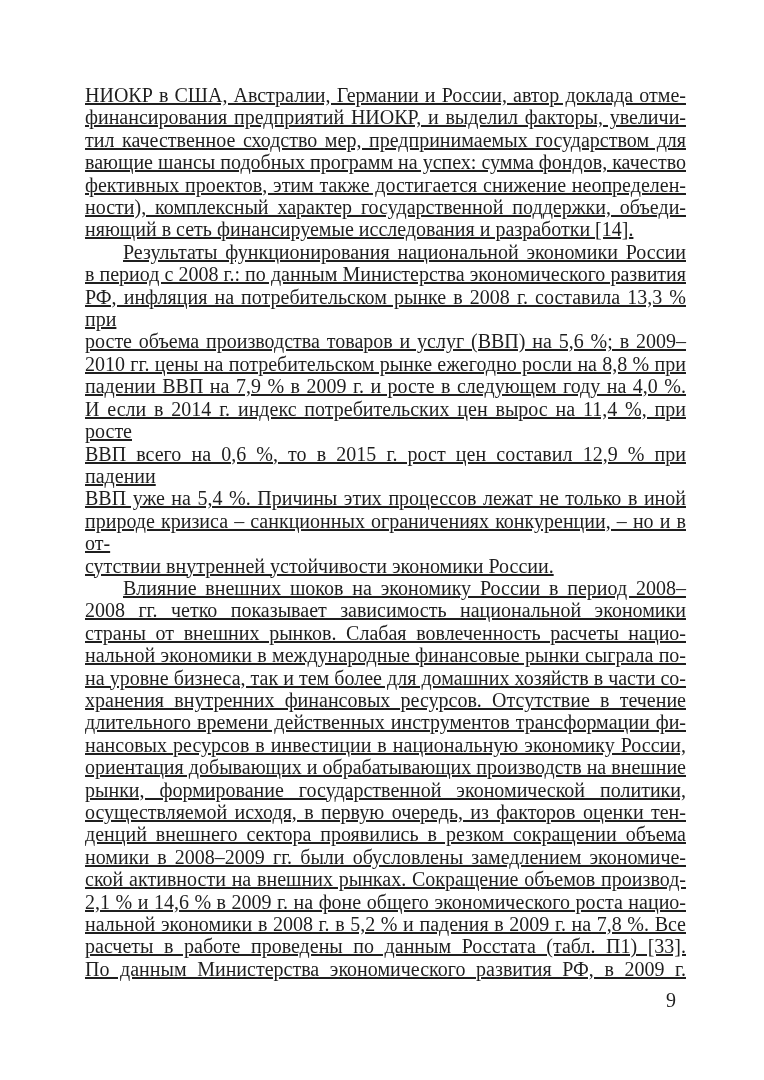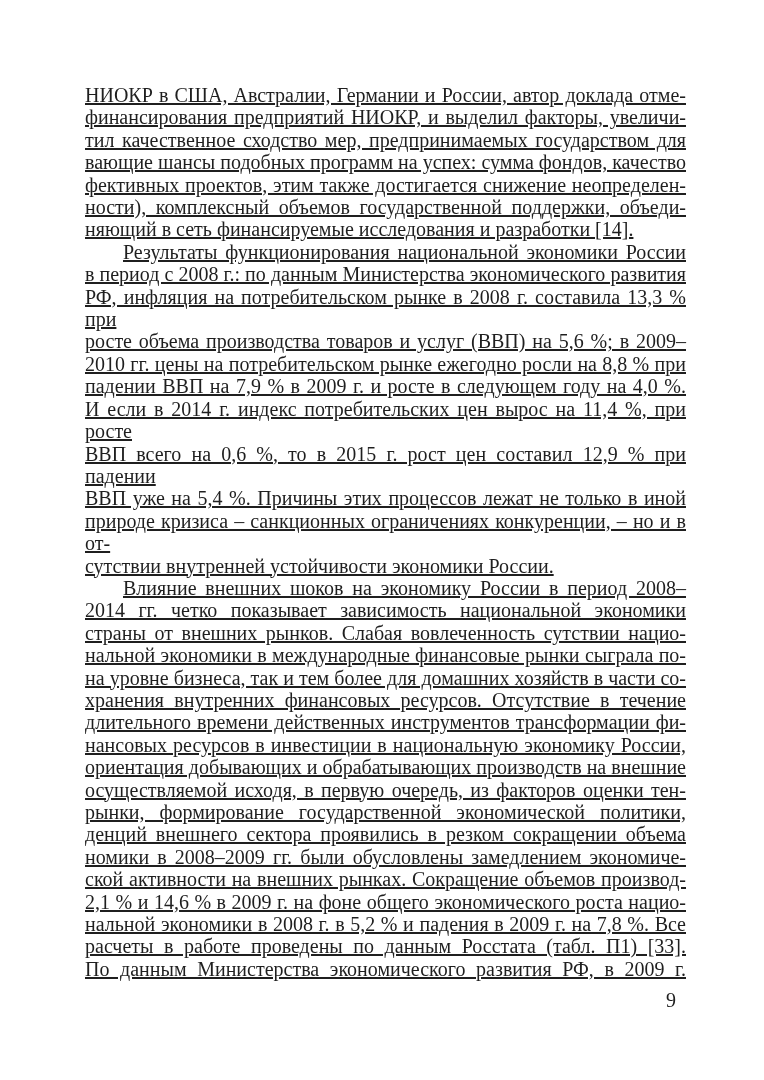--- a/index.html
+++ b/index.html
@@ -53,48 +53,48 @@
 <body>
 
 <div class="page">
   <div class="text-block">
       <div class="paragraph">
         <div class="line">НИОКР в США, Австралии, Германии и России, автор доклада отме-</div>
         <div class="line">финансирования предприятий НИОКР, и выделил факторы, увеличи-</div>
         <div class="line">тил качественное сходство мер, предпринимаемых государством для</div>
         <div class="line">вающие шансы подобных программ на успех: сумма фондов, качество</div>
         <div class="line">фективных проектов, этим также достигается снижение неопределен-</div>
-        <div class="line">ности), комплексный объемов государственной поддержки, объеди-</div>
+        <div class="line">ности), комплексный характер государственной поддержки, объеди-</div>
         <div class="line no-just">няющий в сеть финансируемые исследования и разработки [14].</div>
       </div>
       <div class="paragraph">
         <div class="line indent">Результаты функционирования национальной экономики России</div>
         <div class="line">в период с 2008 г.: по данным Министерства экономического развития</div>
         <div class="line">РФ, инфляция на потребительском рынке в 2008 г. составила 13,3 % при</div>
         <div class="line">росте объема производства товаров и услуг (ВВП) на 5,6 %; в 2009–</div>
         <div class="line">2010 гг. цены на потребительском рынке ежегодно росли на 8,8 % при</div>
         <div class="line">падении ВВП на 7,9 % в 2009 г. и росте в следующем году на 4,0 %.</div>
         <div class="line">И если в 2014 г. индекс потребительских цен вырос на 11,4 %, при росте</div>
         <div class="line">ВВП всего на 0,6 %, то в 2015 г. рост цен составил 12,9 % при падении</div>
         <div class="line">ВВП уже на 5,4 %. Причины этих процессов лежат не только в иной</div>
         <div class="line">природе кризиса – санкционных ограничениях конкуренции, – но и в от-</div>
         <div class="line no-just">сутствии внутренней устойчивости экономики России.</div>
       </div>
       <div class="paragraph">
         <div class="line indent">Влияние внешних шоков на экономику России в период 2008–</div>
-        <div class="line">2014 гг. четко показывает зависимость национальной экономики</div>
-        <div class="line">страны от внешних рынков. Слабая вовлеченность сутствии нацио-</div>
+        <div class="line">2008 гг. четко показывает зависимость национальной экономики</div>
+        <div class="line">страны от внешних рынков. Слабая вовлеченность расчеты нацио-</div>
         <div class="line">нальной экономики в международные финансовые рынки сыграла по-</div>
         <div class="line">на уровне бизнеса, так и тем более для домашних хозяйств в части со-</div>
         <div class="line">хранения внутренних финансовых ресурсов. Отсутствие в течение</div>
         <div class="line">длительного времени действенных инструментов трансформации фи-</div>
         <div class="line">нансовых ресурсов в инвестиции в национальную экономику России,</div>
         <div class="line">ориентация добывающих и обрабатывающих производств на внешние</div>
+        <div class="line">рынки, формирование государственной экономической политики,</div>
         <div class="line">осуществляемой исходя, в первую очередь, из факторов оценки тен-</div>
-        <div class="line">рынки, формирование государственной экономической политики,</div>
         <div class="line">денций внешнего сектора проявились в резком сокращении объема</div>
         <div class="line">номики в 2008–2009 гг. были обусловлены замедлением экономиче-</div>
         <div class="line">ской активности на внешних рынках. Сокращение объемов производ-</div>
         <div class="line">2,1 % и 14,6 % в 2009 г. на фоне общего экономического роста нацио-</div>
         <div class="line">нальной экономики в 2008 г. в 5,2 % и падения в 2009 г. на 7,8 %. Все</div>
         <div class="line">расчеты в работе проведены по данным Росстата (табл. П1) [33].</div>
         <div class="line">По данным Министерства экономического развития РФ, в 2009 г.</div>
       </div>
     </div>
   <div class="page-number">9</div>

